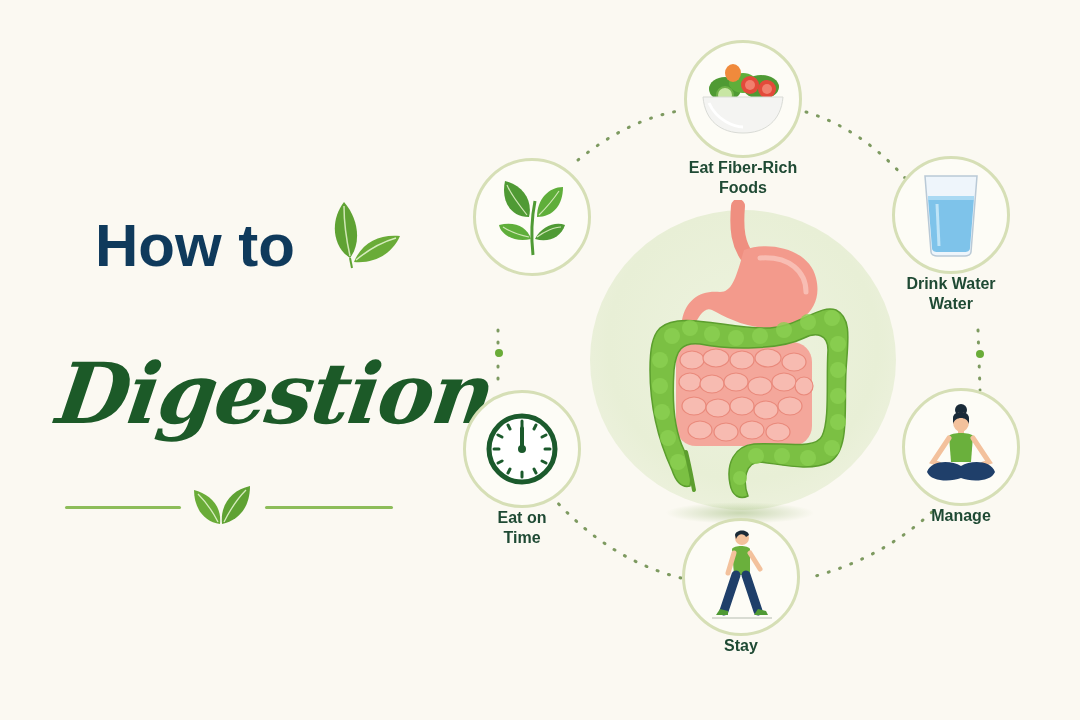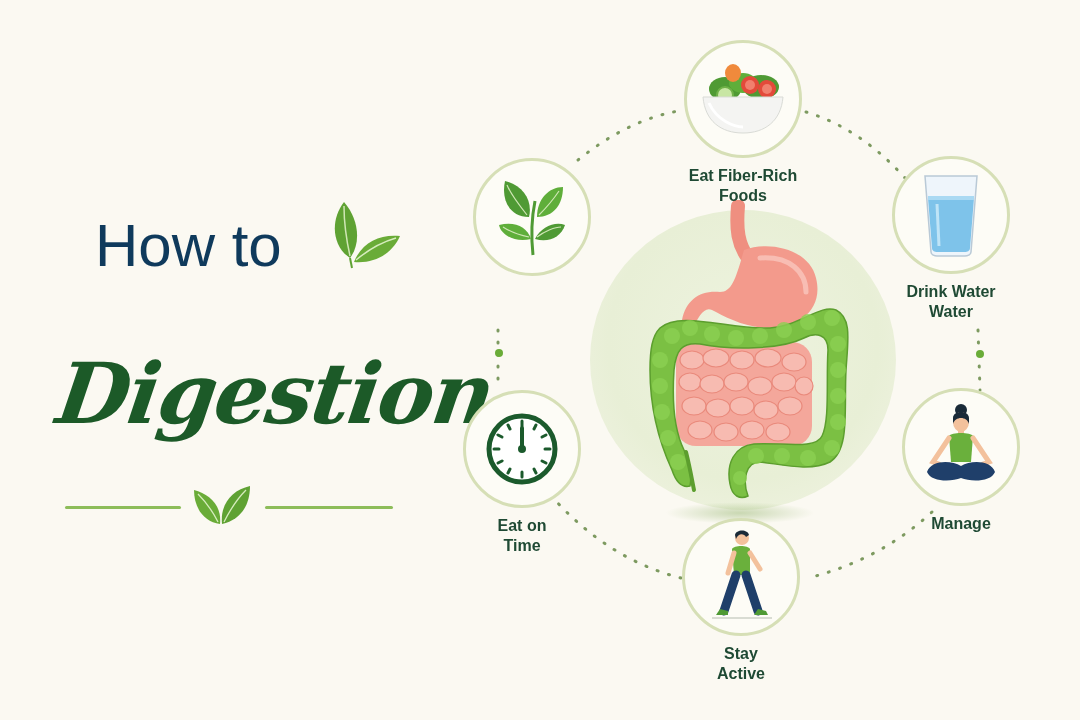--- a/index.html
+++ b/index.html
@@ -8,21 +8,21 @@
       background: #fbf9f2;
       font-family: "Liberation Sans", sans-serif;
       position: relative;
     }
     .canvas { position: absolute; left: 0; top: 0; width: 1080px; height: 720px; }
 
     
     .title-block { position: absolute; left: 0; top: 0; width: 460px; height: 720px; }
     .title-how {
       position: absolute; left: 95px; top: 216px;
-      font-size: 60px; font-weight: 400; color: #0f3a5c; letter-spacing: 0px;
+      font-size: 60px; font-weight: 700; color: #0f3a5c; letter-spacing: 0px;
       line-height: 1;
     }
     .title-improve {
       position: absolute; left: 62px; top: 275px;
       font-size: 78px; font-weight: 700; color: #5b9a2d;
       line-height: 1; letter-spacing: -1px;
     }
     .title-digestion {
       position: absolute; left: 58px; top: 352px;
       font-family: "DejaVu Serif", serif;
@@ -54,21 +54,21 @@
 
     
     .tip { position: absolute; width: 160px; text-align: center; }
     .tip .ring {
       margin: 0 auto; width: 118px; height: 118px; border-radius: 50%;
       border: 3px solid #d6dfb6; background: #fdfcf6;
       display: flex; align-items: center; justify-content: center;
     }
     .tip .ring svg { display: block; }
     .tip .label {
-      margin-top: 8px; font-size: 16px; line-height: 20px; font-weight: 700;
+      font-size: 16px; line-height: 20px; font-weight: 700;
       color: #1f4a34;
     }
     .tip .label span { display: block; }
   </style>
 </head>
 <body>
 
 <div class="canvas">
 
   <div class="title-block">
@@ -233,21 +233,20 @@
         <path d="M44 24 L54 40" stroke="#f3c19c" stroke-width="5" stroke-linecap="round"></path>
         <path d="M30 46 L18 82" stroke="#1f3f6a" stroke-width="9" stroke-linecap="round"></path>
         <path d="M40 46 L52 82" stroke="#1f3f6a" stroke-width="9" stroke-linecap="round"></path>
         <path d="M10 86 L22 86 L22 82 L14 80 Z" fill="#4f9a34"></path>
         <path d="M48 86 L62 86 L60 82 L52 80 Z" fill="#4f9a34"></path>
         <rect x="6" y="88" width="60" height="2" fill="#d9dcd3"></rect>
       </svg>
     </div>
     <div class="label">
       <span>Stay</span>
-        <span>Active</span>
     </div>
   </div>
 
   <div class="tip" style="left:442px; top:390px;">
     <div class="ring">
       <svg width="74" height="74" viewBox="0 0 74 74">
         <circle cx="37" cy="37" r="33" fill="#ffffff" stroke="#1b5a2c" stroke-width="5"></circle>
         <g stroke="#1b5a2c" stroke-width="3" stroke-linecap="round">
           <line x1="37" y1="9" x2="37" y2="14"></line>
             <line x1="37" y1="60" x2="37" y2="65"></line>

